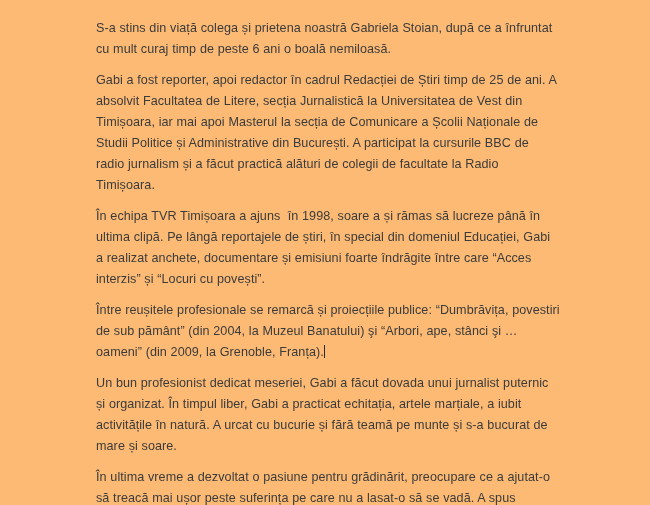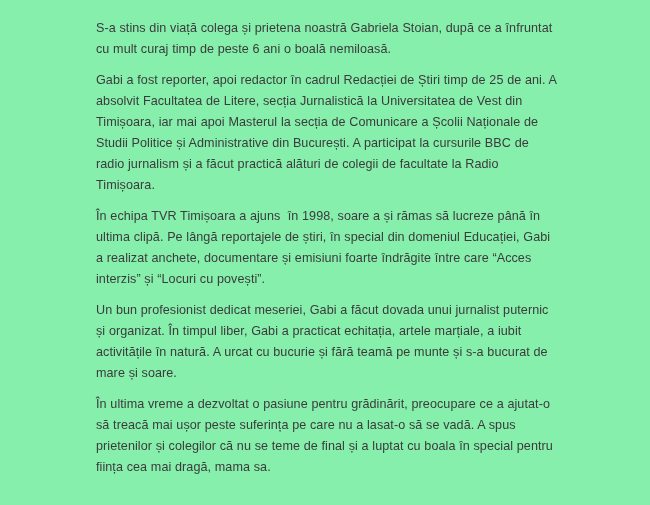--- a/index.html
+++ b/index.html
@@ -10,21 +10,21 @@
     width: 650px;
     height: 505px;
     background: #ffffff;
     font-family: "Liberation Sans", sans-serif;
     overflow: hidden;
   }
   .document-page {
     position: relative;
     width: 650px;
     height: 505px;
-    background: #86efac;
+    background: #fdba74;
     box-sizing: border-box;
   }
   .article-body {
     position: absolute;
     left: 96px;
     top: 18px;
     width: 464px;
   }
   .paragraph {
     margin: 0 0 10px 0;
@@ -56,19 +56,20 @@
 
 <div class="document-page">
   <div class="article-body">
 
     <p class="paragraph">S-a stins din viață colega și prietena noastră Gabriela Stoian, după ce a înfruntat cu mult curaj timp de peste 6 ani o boală nemiloasă.</p>
 
     <p class="paragraph">Gabi a fost reporter, apoi redactor în cadrul Redacției de Știri timp de 25 de ani. A absolvit Facultatea de Litere, secția Jurnalistică la Universitatea de Vest din Timișoara, iar mai apoi Masterul la secția de Comunicare a Școlii Naționale de Studii Politice și Administrative din București. A participat la cursurile BBC de radio jurnalism și a făcut practică alături de colegii de facultate la Radio Timișoara.</p>
 
     <p class="paragraph">În echipa TVR Timișoara a ajuns  în 1998, soare a și rămas să lucreze până în ultima clipă. Pe lângă reportajele de știri, în special din domeniul Educației, Gabi a realizat anchete, documentare și emisiuni foarte îndrăgite între care “Acces interzis” și “Locuri cu povești”.</p>
 
+    <p class="paragraph caret-holder"><span>Între reușitele profesionale se remarcă și proiecțiile publice: “Dumbrăvița, povestiri de sub pământ” (din 2004, la Muzeul Banatului) şi “Arbori, ape, stânci şi … oameni” (din 2009, la Grenoble, Franța).</span><span class="text-caret"></span></p>
 
     <p class="paragraph">Un bun profesionist dedicat meseriei, Gabi a făcut dovada unui jurnalist puternic și organizat. În timpul liber, Gabi a practicat echitația, artele marțiale, a iubit activitățile în natură. A urcat cu bucurie și fără teamă pe munte și s-a bucurat de mare și soare.</p>
 
     <p class="paragraph">În ultima vreme a dezvoltat o pasiune pentru grădinărit, preocupare ce a ajutat-o să treacă mai ușor peste suferința pe care nu a lasat-o să se vadă. A spus prietenilor și colegilor că nu se teme de final și a luptat cu boala în special pentru ființa cea mai dragă, mama sa.</p>
 
   </div>
 </div>
 
 </body></html>

